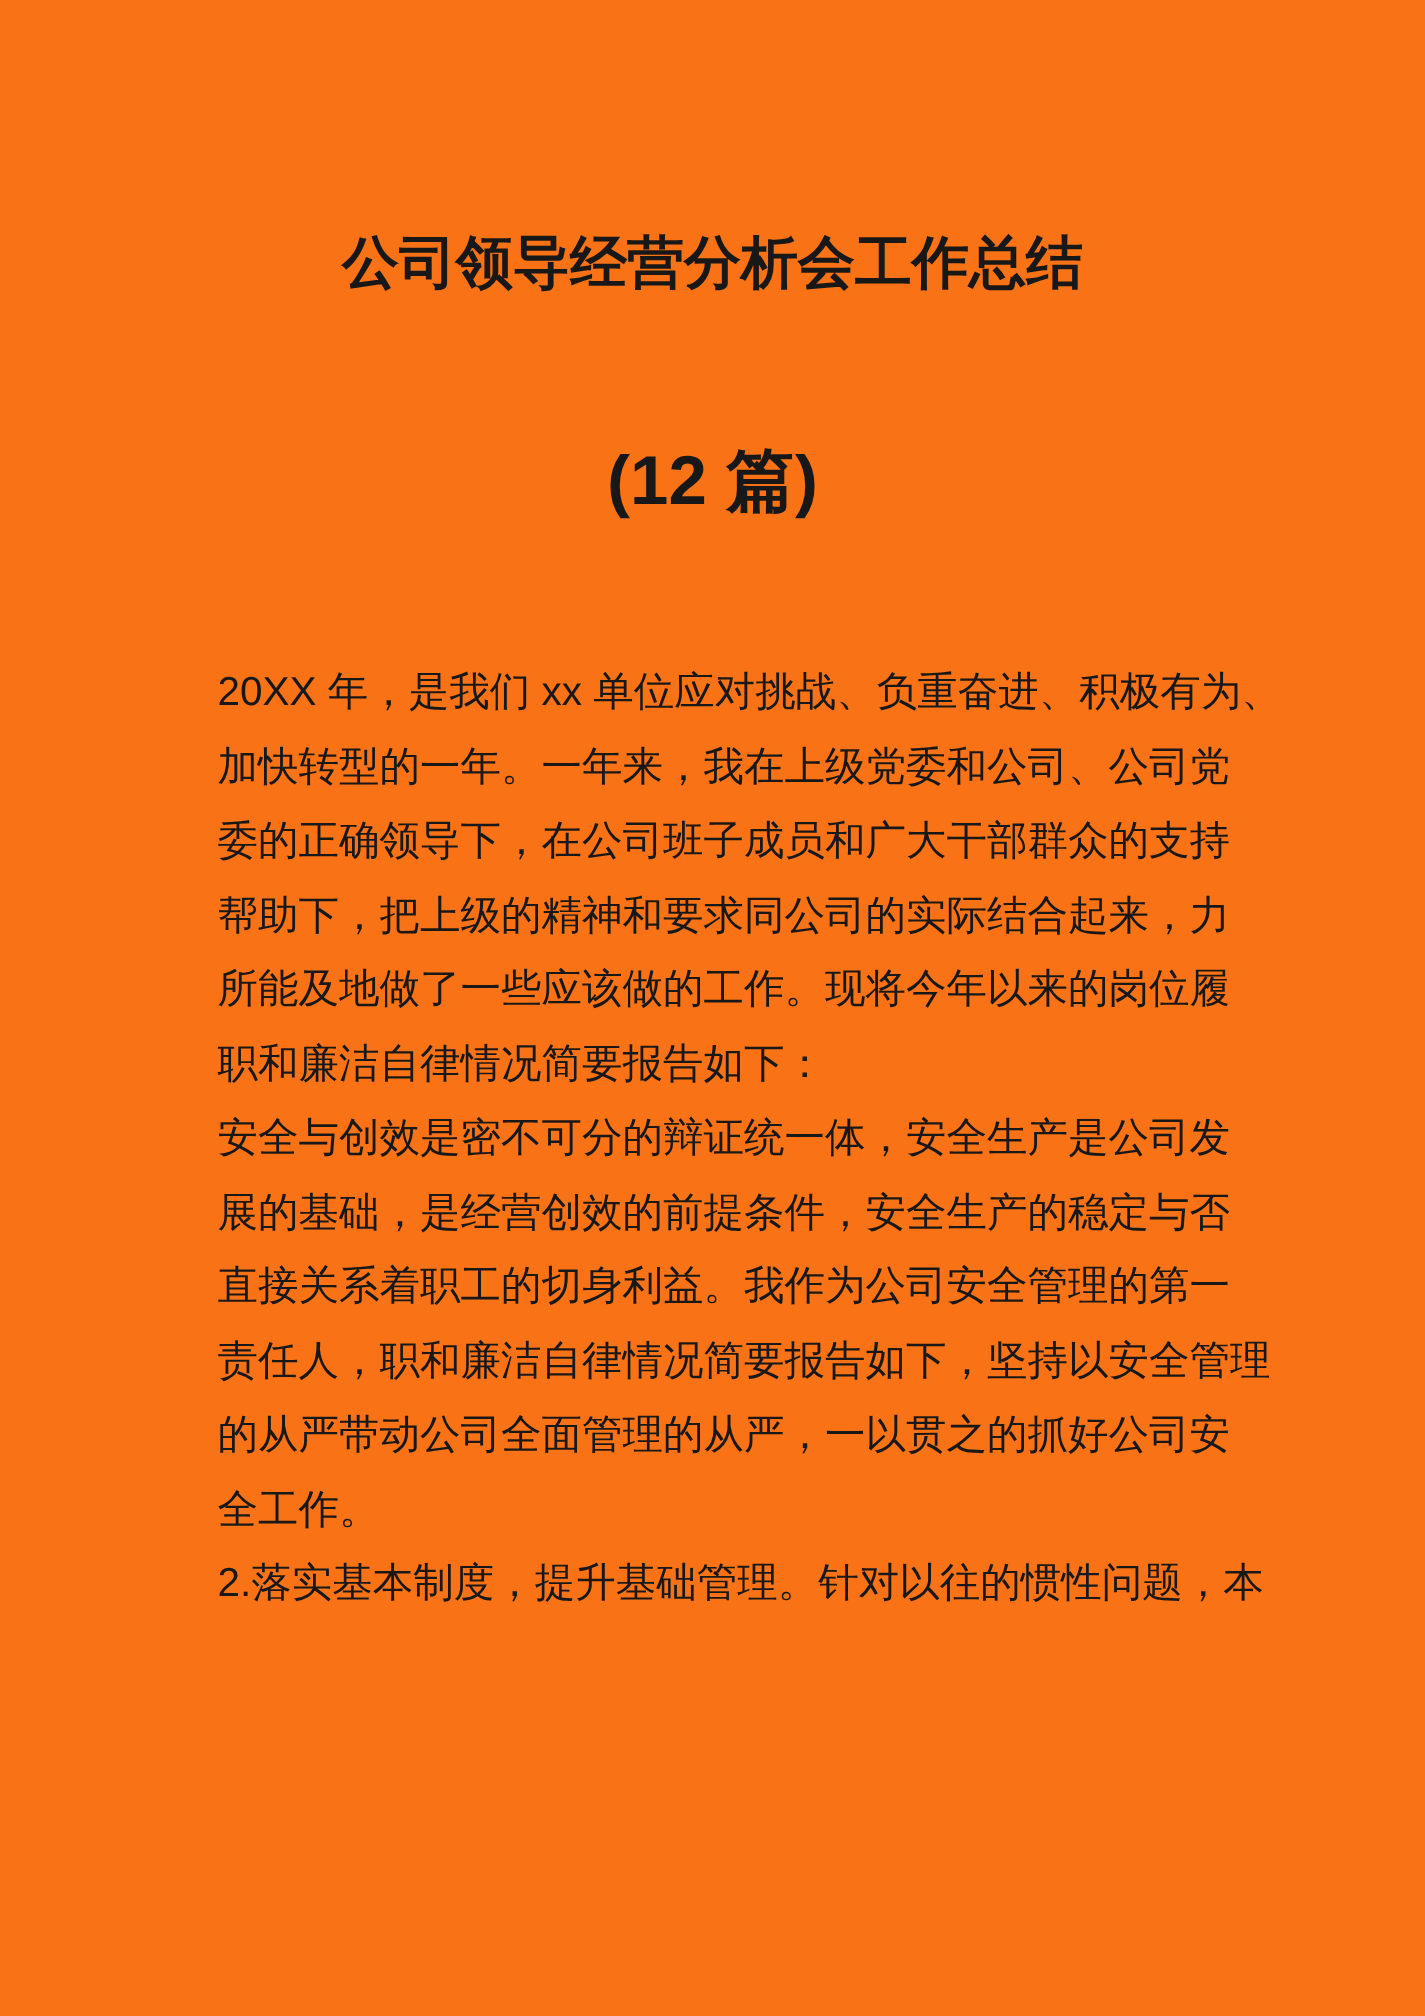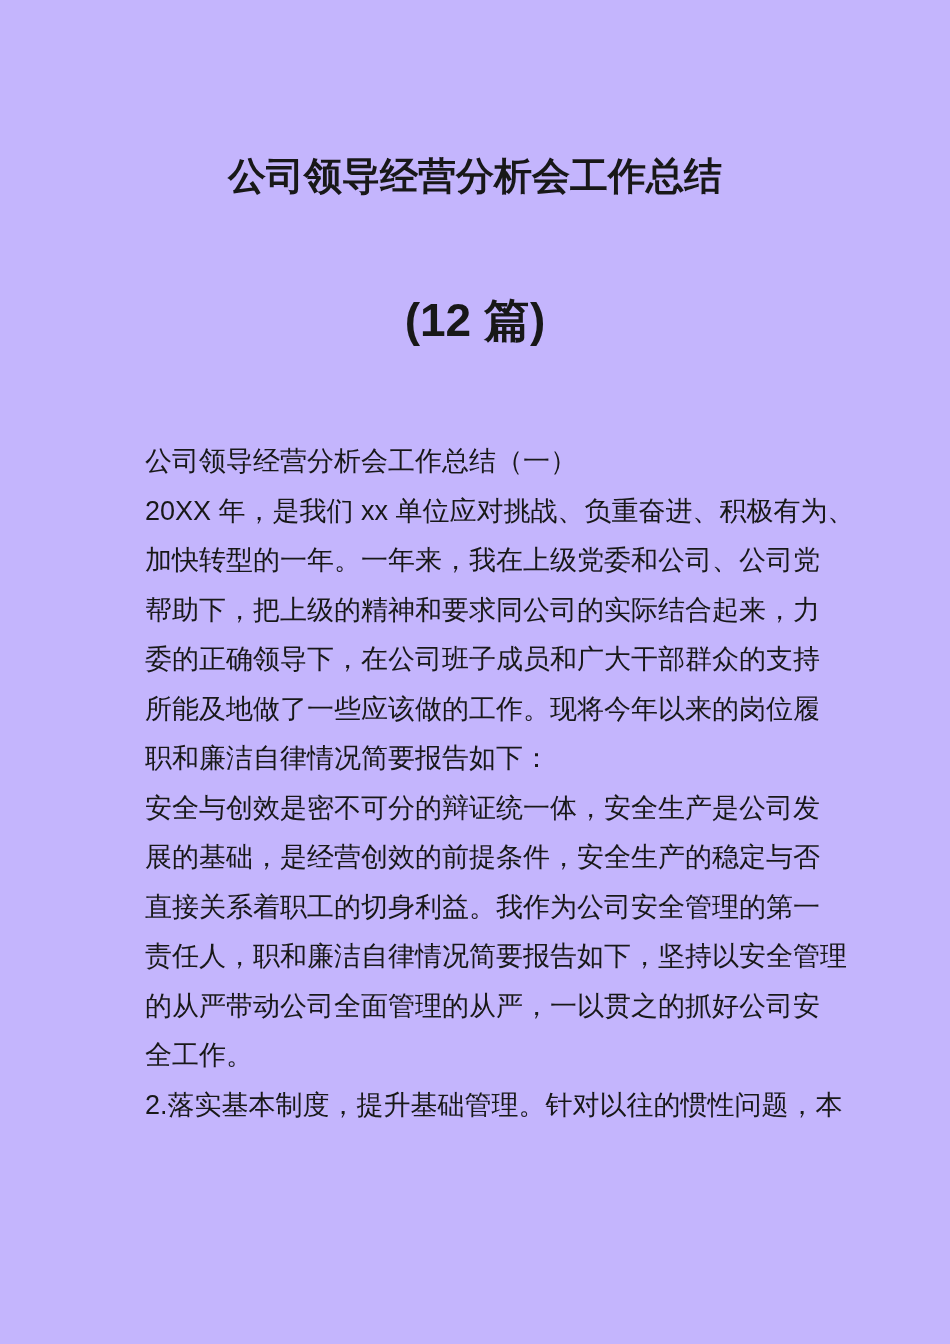--- a/index.html
+++ b/index.html
@@ -4,21 +4,21 @@
 <style>
   html, body {
     margin: 0;
     padding: 0;
     background: #ffffff;
   }
   .page {
     position: relative;
     width: 950px;
     height: 1344px;
-    background: #c4b5fd;
+    background: #f97316;
     color: #181818;
     font-family: "Liberation Sans", sans-serif;
     overflow: hidden;
   }
   .doc-title {
     position: absolute;
     top: 151px;
     left: 0;
     width: 950px;
     text-align: center;
@@ -54,25 +54,24 @@
 </head>
 <body>
 
 <div class="page">
 
   <div class="doc-title">公司领导经营分析会工作总结</div>
 
   <div class="doc-subtitle">(12 篇)</div>
 
   <div class="doc-body">
-    <div class="doc-line">公司领导经营分析会工作总结（一）</div>
     <div class="doc-line">20XX 年，是我们 xx 单位应对挑战、负重奋进、积极有为、</div>
     <div class="doc-line">加快转型的一年。一年来，我在上级党委和公司、公司党</div>
+    <div class="doc-line">委的正确领导下，在公司班子成员和广大干部群众的支持</div>
     <div class="doc-line">帮助下，把上级的精神和要求同公司的实际结合起来，力</div>
-    <div class="doc-line">委的正确领导下，在公司班子成员和广大干部群众的支持</div>
     <div class="doc-line">所能及地做了一些应该做的工作。现将今年以来的岗位履</div>
     <div class="doc-line">职和廉洁自律情况简要报告如下：</div>
     <div class="doc-line">安全与创效是密不可分的辩证统一体，安全生产是公司发</div>
     <div class="doc-line">展的基础，是经营创效的前提条件，安全生产的稳定与否</div>
     <div class="doc-line">直接关系着职工的切身利益。我作为公司安全管理的第一</div>
     <div class="doc-line">责任人，职和廉洁自律情况简要报告如下，坚持以安全管理</div>
     <div class="doc-line">的从严带动公司全面管理的从严，一以贯之的抓好公司安</div>
     <div class="doc-line">全工作。</div>
     <div class="doc-line">2.落实基本制度，提升基础管理。针对以往的惯性问题，本</div>
   </div>

